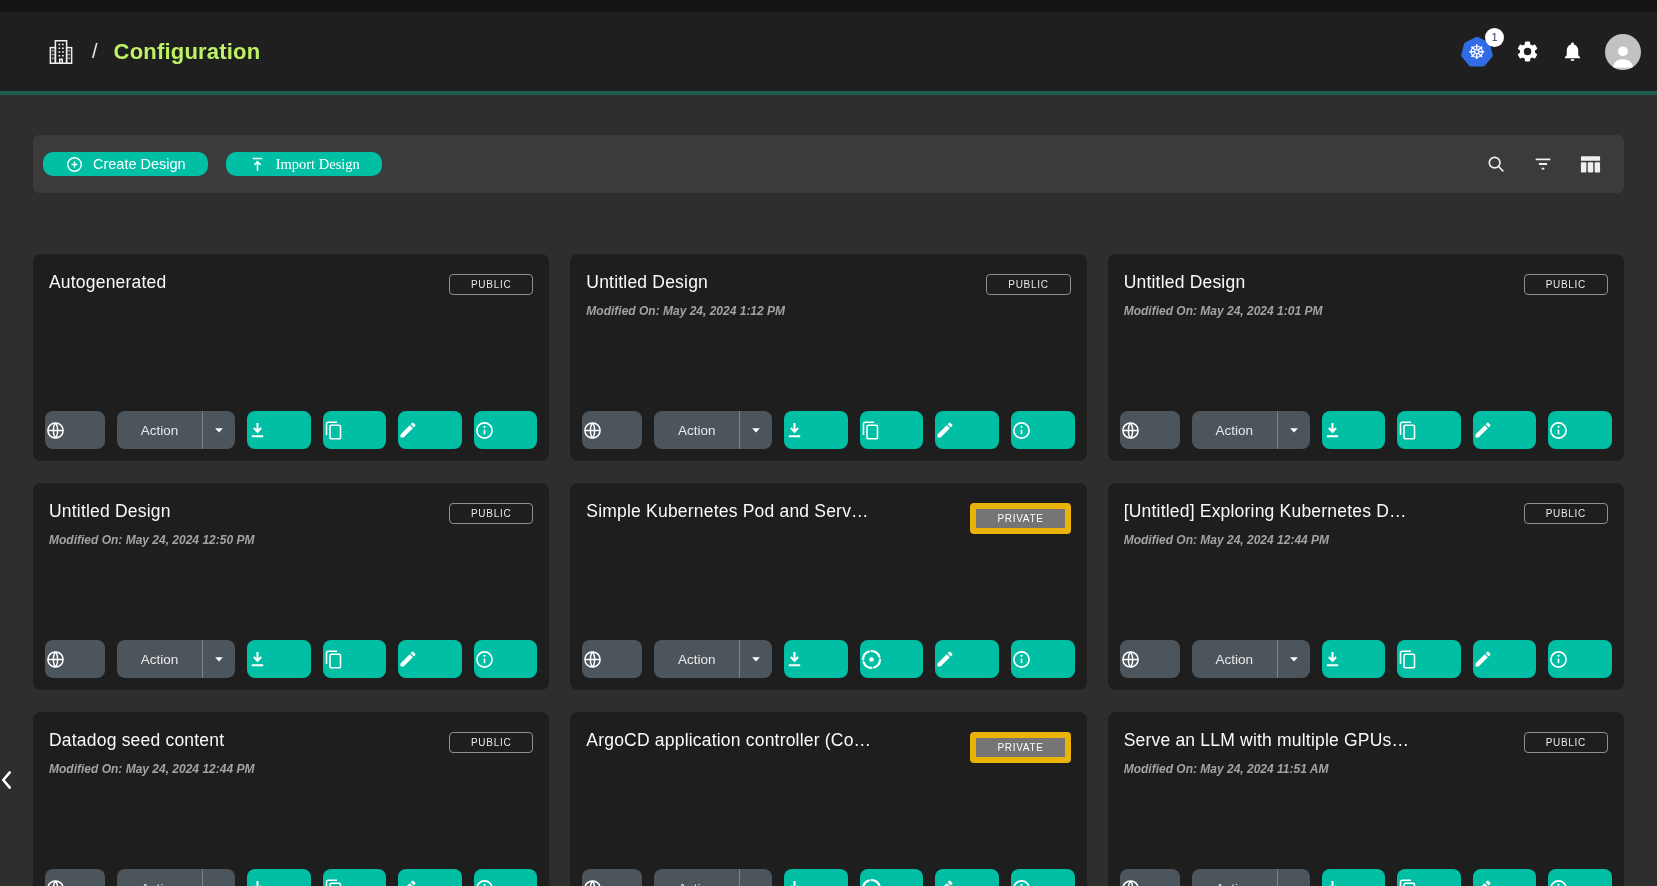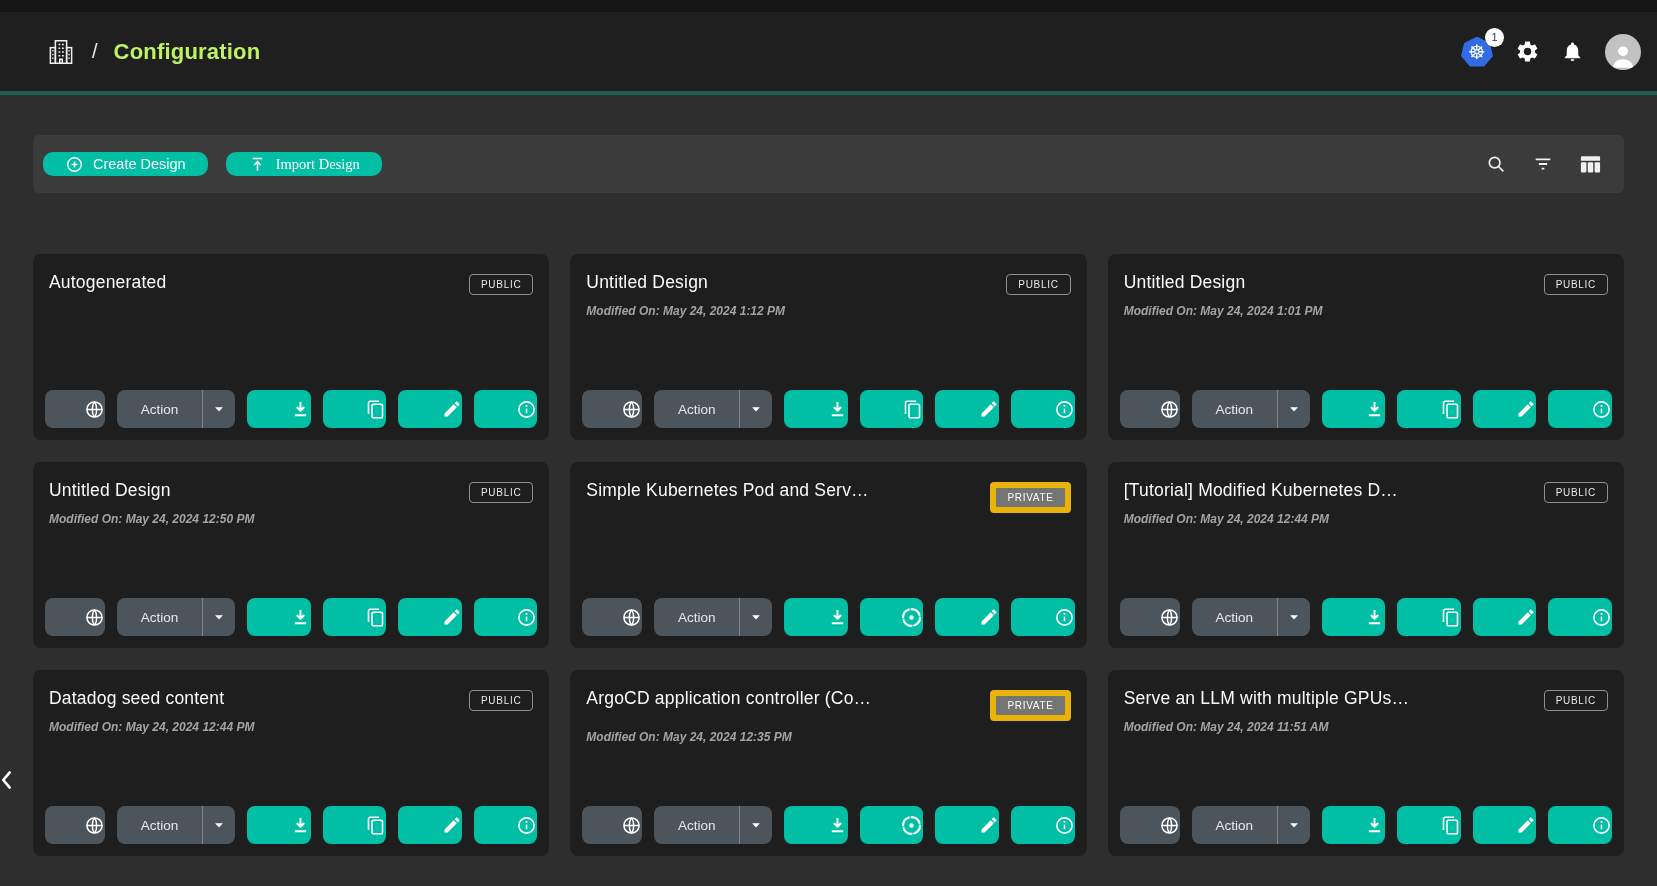--- a/index.html
+++ b/index.html
@@ -31,33 +31,33 @@
   .toolbar { margin:40px 33px 0; height:58px; background:#3b3b3b; border-radius:6px;
     display:flex; align-items:center; padding:0 22px 0 10px; }
   .tb-btn { display:flex; align-items:center; gap:9px; background:#00BFA5; color:#fff;
     border:none; border-radius:10px; height:24px; padding:0 22px; font-size:14.5px;
     font-family:inherit; cursor:pointer; }
   .tb-btn + .tb-btn { margin-left:18px;font-family:Liberation Serif, serif; }
   .toolbar-right { margin-left:auto; display:flex; align-items:center; gap:25px; }
 
   
   .grid { margin:61px 33px 0; display:grid; grid-template-columns:repeat(3,1fr); gap:22px 21px; }
-  .card { position:relative; height:186px; background:#1e1e1e; border-radius:8px;
+  .card { position:relative; height:207px; background:#1e1e1e; border-radius:8px;
     padding:18px 16px 12px 16px; }
   .card-head { display:flex; justify-content:space-between; align-items:flex-start; }
   .card-title { color:#fafafa; font-size:17.5px; font-weight:400; letter-spacing:.2px;
     white-space:nowrap; overflow:hidden; max-width:76%; }
-  .badge { font-size:10px; letter-spacing:.7px; font-weight:500; padding:4px 11px;
+  .badge { font-size:10px; letter-spacing:.7px; font-weight:500; padding:4px 21px;
     border-radius:4px; margin-top:2px; white-space:nowrap; }
   .badge-public { border:1px solid #8f8f8f; color:#e8e8e8; background:transparent; }
   .badge-private { border:6px solid #eab308; color:#ffffff; background:#757575; }
   .card-modified { margin-top:9px; color:#a3a3a3; font-size:12px; font-style:italic; font-weight:600; }
   .card-actions { position:absolute; left:12px; right:12px; bottom:12px; display:flex; gap:12px; }
   .btn { height:38px; border:none; border-radius:8px; display:flex; align-items:center;
-    justify-content:flex-end; cursor:pointer; font-family:inherit; }
+    justify-content:space-between; cursor:pointer; font-family:inherit; }
   .btn-dark { background:#4d555c; }
   .btn-teal { background:#00BFA5; flex:1 1 0; }
   .btn-globe { width:60px; flex:0 0 60px; }
   .btn-split { width:118px; flex:0 0 118px; padding:0; overflow:hidden; }
   .split-label { flex:1; text-align:center; color:#e8e8e8; font-size:13.5px; }
   .split-divider { width:1px; height:38px; background:rgba(255,255,255,.28); }
   .split-caret { width:32px; display:flex; align-items:center; justify-content:center; }
 
   
   .drawer-toggle { position:absolute; left:0; top:763px; width:22px; height:34px;
@@ -385,21 +385,21 @@
         <svg class="ic" width="21" height="21" viewBox="0 0 24 24" fill="none" stroke="#ffffff" stroke-width="1.8">
           <circle cx="12" cy="12" r="8.7"></circle>
           <path d="M12 11v5.2"></path>
           <circle cx="12" cy="7.8" r="1.25" fill="#ffffff" stroke="none"></circle>
         </svg>
       </button>
     </div>
   </div>
       <div class="card">
     <div class="card-head">
-      <div class="card-title">[Tutorial] Modified Kubernetes D…</div>
+      <div class="card-title">[Untitled] Exploring Kubernetes D…</div>
       <span class="badge badge-public">PUBLIC</span>
     </div>
     <div class="card-modified">Modified On: May 24, 2024 12:44 PM</div>
     <div class="card-actions">
       <button class="btn btn-dark btn-globe">
         <svg class="ic" width="21" height="21" viewBox="0 0 24 24" fill="none" stroke="#ffffff" stroke-width="1.7">
           <circle cx="12" cy="12" r="8.7"></circle>
           <path d="M3.3 12h17.4M12 3.3c3.2 3.6 3.2 13.8 0 17.4M12 3.3c-3.2 3.6-3.2 13.8 0 17.4"></path>
         </svg>
       </button>
@@ -484,21 +484,20 @@
           <circle cx="12" cy="7.8" r="1.25" fill="#ffffff" stroke="none"></circle>
         </svg>
       </button>
     </div>
   </div>
       <div class="card">
     <div class="card-head">
       <div class="card-title">ArgoCD application controller (Co…</div>
       <span class="badge badge-private">PRIVATE</span>
     </div>
-    <div class="card-modified">Modified On: May 24, 2024 12:35 PM</div>
     <div class="card-actions">
       <button class="btn btn-dark btn-globe">
         <svg class="ic" width="21" height="21" viewBox="0 0 24 24" fill="none" stroke="#ffffff" stroke-width="1.7">
           <circle cx="12" cy="12" r="8.7"></circle>
           <path d="M3.3 12h17.4M12 3.3c3.2 3.6 3.2 13.8 0 17.4M12 3.3c-3.2 3.6-3.2 13.8 0 17.4"></path>
         </svg>
       </button>
       <div class="btn btn-dark btn-split">
         <span class="split-label">Action</span>
         <span class="split-divider"></span>

